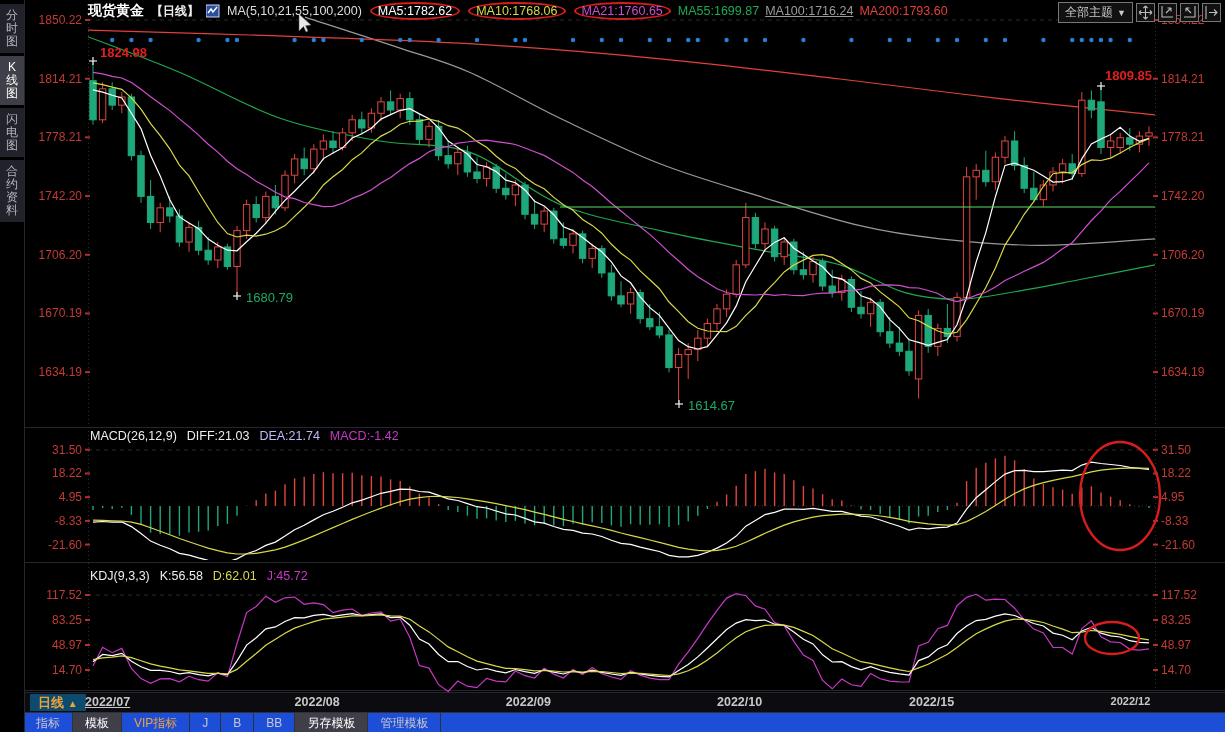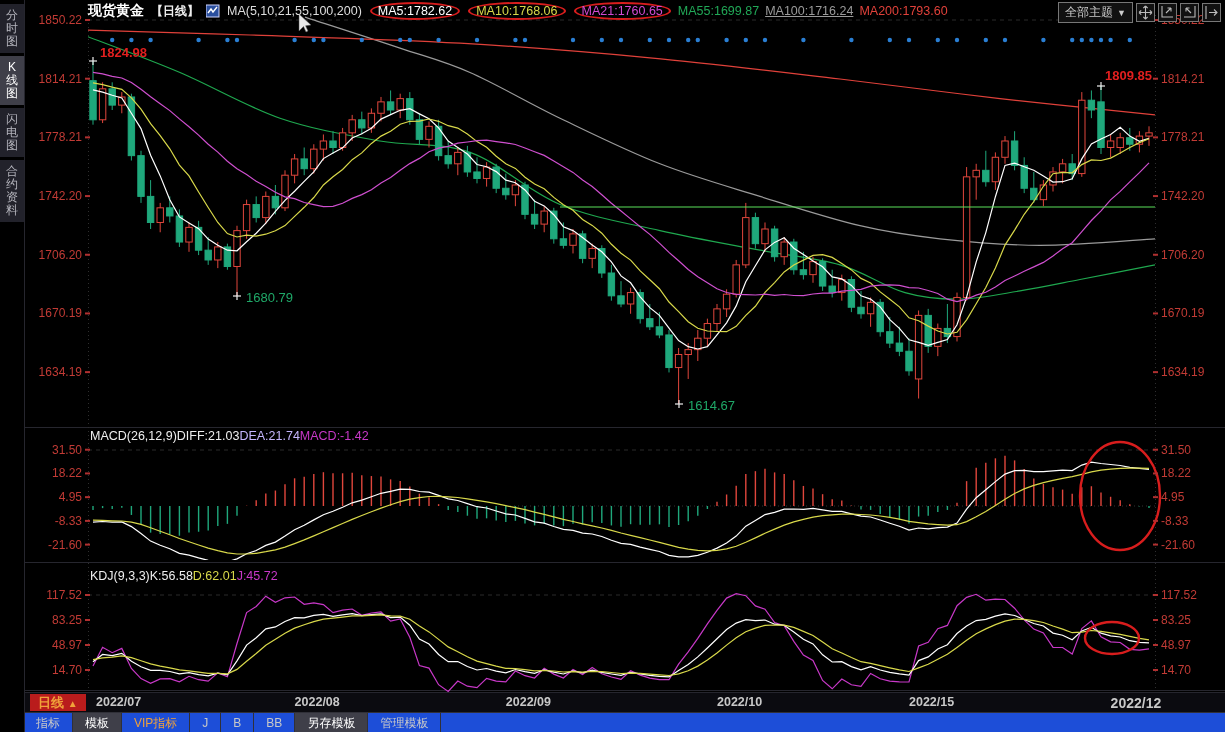--- a/index.html
+++ b/index.html
@@ -15,24 +15,24 @@
   .hdr-right{position:absolute;top:2px;right:4px;display:flex;align-items:center;gap:3px;z-index:6;}
   .theme-btn{border:1px solid #777;color:#ccc;font-size:12px;padding:1px 6px;background:#111;display:flex;gap:4px;align-items:center;}
   .tool-btn{border:1px solid #777;width:17px;height:17px;background:#111;display:flex;align-items:center;justify-content:center;}
   
   .sidebar{position:absolute;left:0;top:0;width:24px;height:732px;background:#000;z-index:6;border-right:1px solid #26262e;}
   .side-item{width:24px;margin-bottom:3px;padding:5px 0;background:#22222b;color:#b5b5bd;font-size:12px;
              text-align:center;line-height:13px;cursor:pointer;}
   .side-item.active{background:#3f3f49;color:#fff;}
   .side-item span{display:block;}
   
-  .pane-hdr{position:absolute;left:90px;height:16px;display:flex;gap:0;font-size:12.5px;z-index:4;white-space:nowrap;}
+  .pane-hdr{position:absolute;left:90px;height:16px;display:flex;gap:10px;font-size:12.5px;z-index:4;white-space:nowrap;}
   
   .daterow{position:absolute;left:24px;right:0;top:692px;height:20px;background:#0b0b10;z-index:5;border-top:1px solid #26262e;}
-  .period-box{position:absolute;left:6px;top:1px;background:#b91c1c;color:#f0a13a;font-weight:bold;font-size:13px;padding:0 8px;height:17px;line-height:17px;}
+  .period-box{position:absolute;left:6px;top:1px;background:#0c4a6e;color:#f0a13a;font-weight:bold;font-size:13px;padding:0 8px;height:17px;line-height:17px;}
   .tabrow{position:absolute;left:24px;right:0;top:712px;height:20px;background:#1d4ed8;display:flex;z-index:5;border-top:1px solid #303038;}
   .tab{color:#c8c8c8;font-size:12px;padding:2px 12px;border-right:1px solid #303038;cursor:pointer;line-height:16px;}
   .tab.active{background:#3f3f49;color:#fff;}
   .tab.vip{color:#f0a13a;}
   svg text{font-family:"Liberation Sans","DejaVu Sans",sans-serif;}
 </style>
 </head>
 <body>
 
 <div class="sidebar" id="sidebar">
@@ -631,26 +631,26 @@
       <line x1="85" y1="669.986626" x2="90" y2="669.986626" stroke="#b03030" stroke-width="2"></line>
       <line x1="1153" y1="669.986626" x2="1158" y2="669.986626" stroke="#b03030" stroke-width="2"></line>
     </g>
   </svg>
 
 <div class="daterow" id="daterow">
   <div class="period-box">
     <span>日线</span>
     <span style="font-size:10px;">▲</span>
   </div>
-<span style="position: absolute; top: 2px; left: 72px; color: rgb(200, 200, 200); font-size: 12.5px; font-weight: bold;">2022/07</span>
+<span style="position: absolute; top: 2px; left: 61px; color: rgb(200, 200, 200); font-size: 12.5px; font-weight: bold; text-decoration: underline;">2022/07</span>
     <span style="position: absolute; top: 2px; left: 270.6px; color: rgb(200, 200, 200); font-size: 12.5px; font-weight: bold;">2022/08</span>
     <span style="position: absolute; top: 2px; left: 481.8px; color: rgb(200, 200, 200); font-size: 12.5px; font-weight: bold;">2022/09</span>
     <span style="position: absolute; top: 2px; left: 693px; color: rgb(200, 200, 200); font-size: 12.5px; font-weight: bold;">2022/10</span>
     <span style="position: absolute; top: 2px; left: 885px; color: rgb(200, 200, 200); font-size: 12.5px; font-weight: bold;">2022/15</span>
-    <span style="position: absolute; top: 2px; left: 1086.6px; color: rgb(200, 200, 200); font-size: 14px; font-weight: bold;">2022/12</span>
+    <span style="position: absolute; top: 2px; left: 1086.6px; color: rgb(200, 200, 200); font-size: 11px; font-weight: bold;">2022/12</span>
   </div>
 <div class="tabrow" id="tabrow">
     <div class="tab">指标</div>
     <div class="tab active">模板</div>
     <div class="tab vip">VIP指标</div>
     <div class="tab">J</div>
     <div class="tab">B</div>
     <div class="tab">BB</div>
     <div class="tab active">另存模板</div>
     <div class="tab">管理模板</div>

